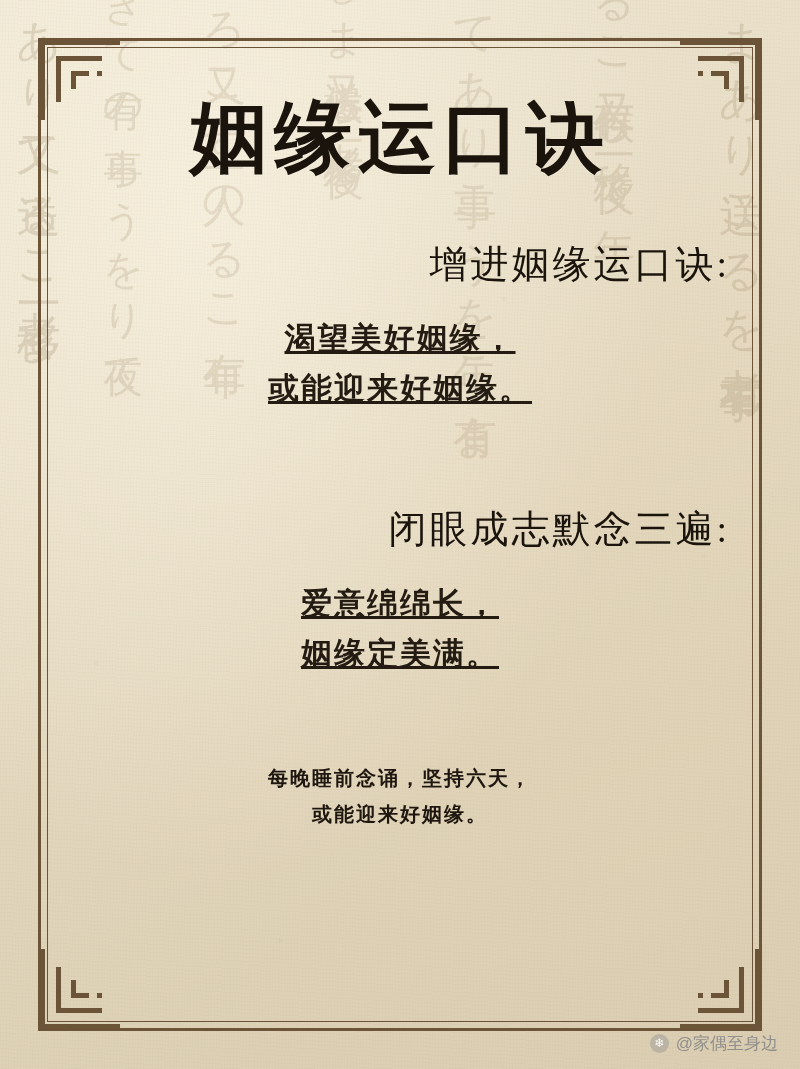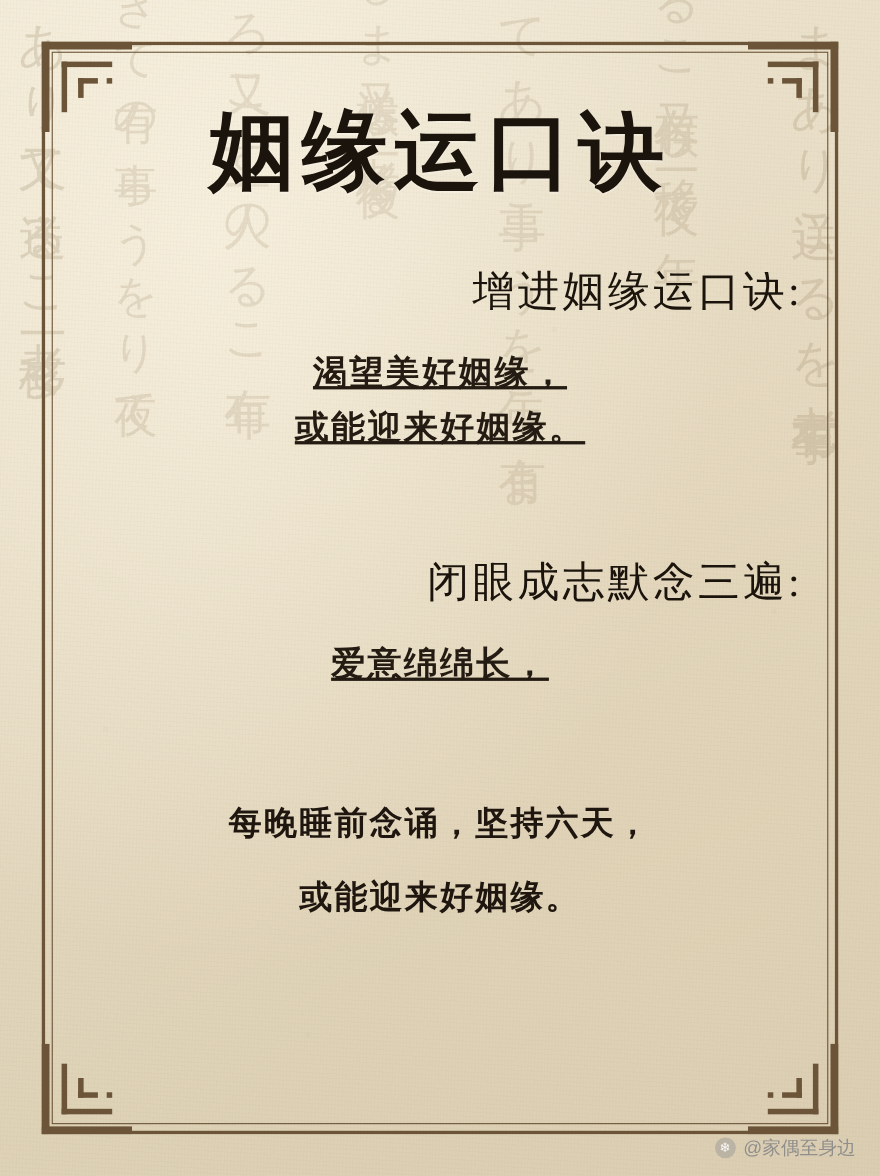--- a/index.html
+++ b/index.html
@@ -142,26 +142,26 @@
     line-height: 1.62;
     color: #241b12;
     margin: 0;
     text-decoration: underline;
   }
 
   .block-gap-lg { height: 90px; }
   .block-gap-md { height: 78px; }
 
   .footnote {
-    font-size: 30px;
+    font-size: 20px;
     font-weight: 700;
     letter-spacing: 2px;
     line-height: 1.62;
     color: #1f170f;
-    margin: 18px;
+    margin: 4px;
   }
 
   .watermark {
     position: absolute;
     right: 22px;
     bottom: 14px;
     display: flex;
     align-items: center;
     gap: 7px;
     color: #8a8a8a;
@@ -244,20 +244,21 @@
     <h1 class="title">姻缘运口诀</h1>
 
     <h2 class="section-heading">增进姻缘运口诀:</h2>
     <p class="verse-line">渴望美好姻缘，</p>
     <p class="verse-line">或能迎来好姻缘。</p>
 
     <div class="block-gap-lg"></div>
 
     <h2 class="section-heading">闭眼成志默念三遍:</h2>
     <p class="verse-line">爱意绵绵长，</p>
+    <p class="verse-line">姻缘定美满。</p>
 
     <div class="block-gap-md"></div>
 
     <p class="footnote">每晚睡前念诵，坚持六天，</p>
     <p class="footnote">或能迎来好姻缘。</p>
   </div>
 
   <div class="watermark">
     <span class="paw">❄</span>
     <span>@家偶至身边</span>

